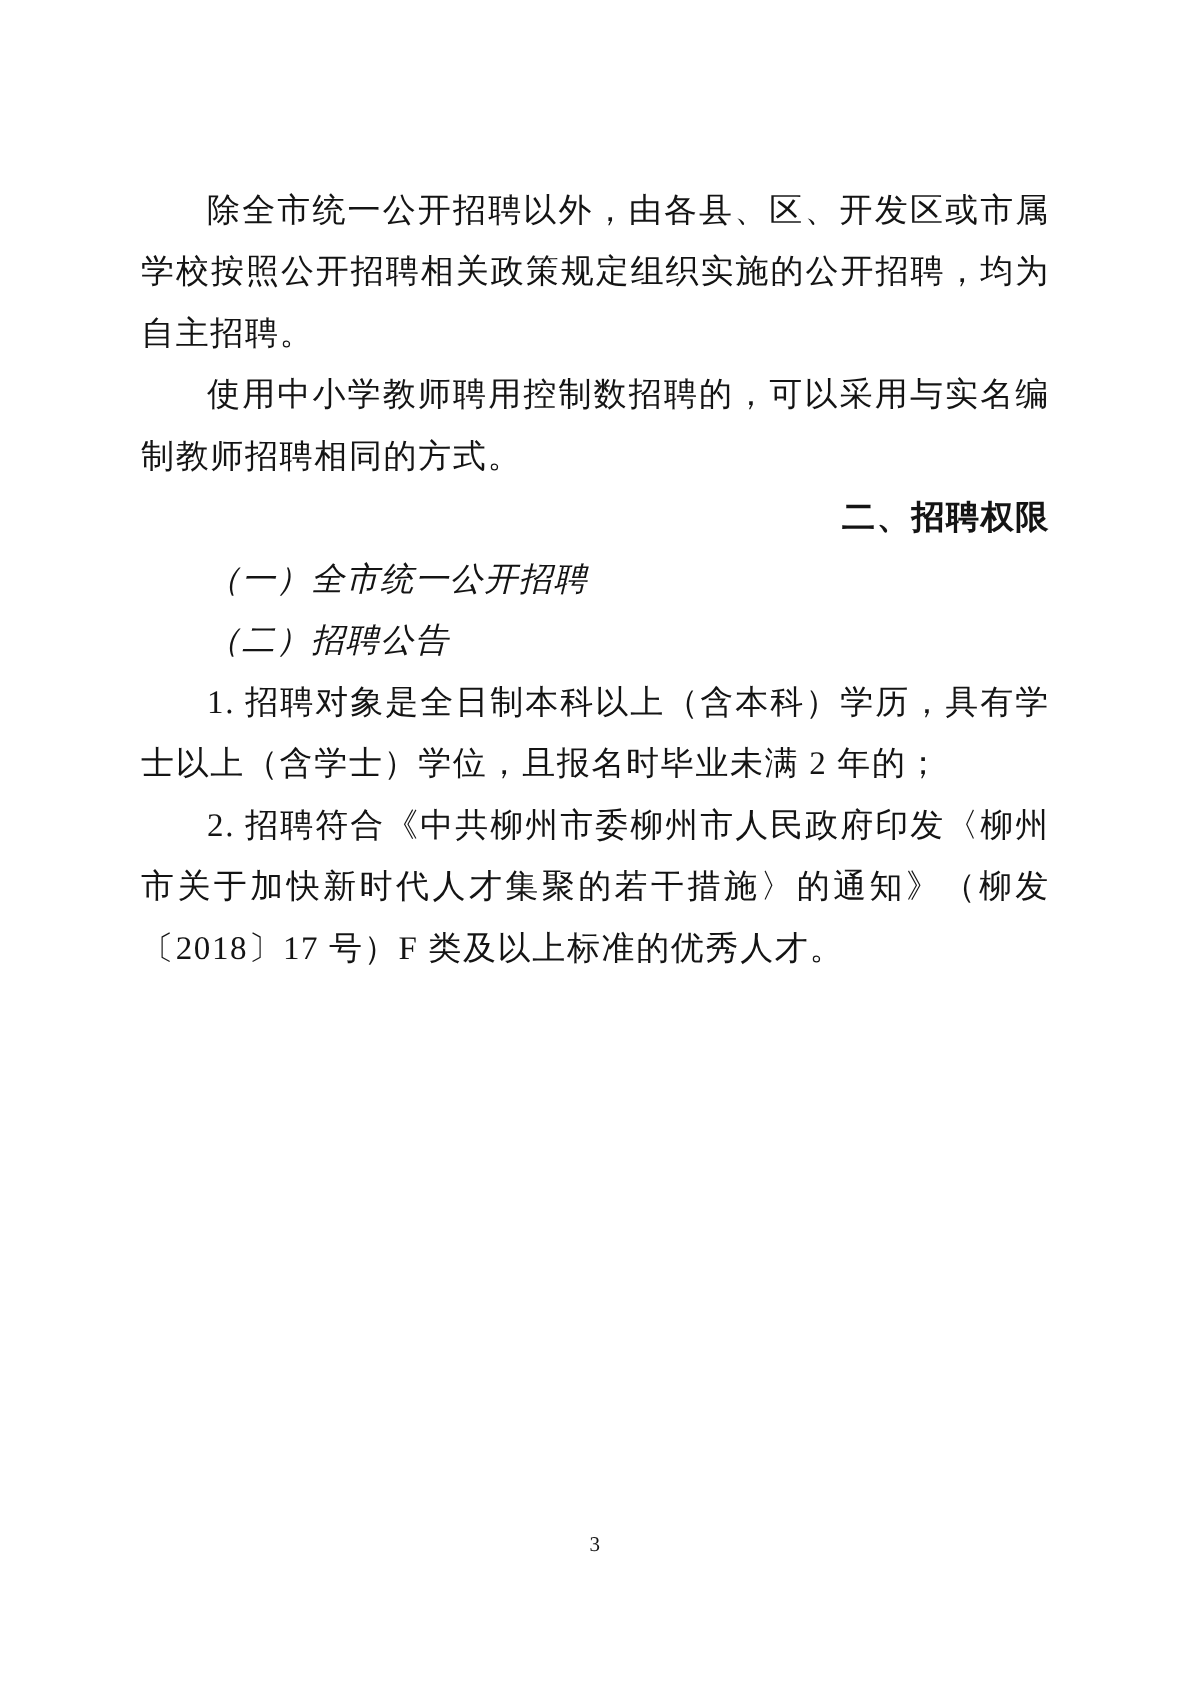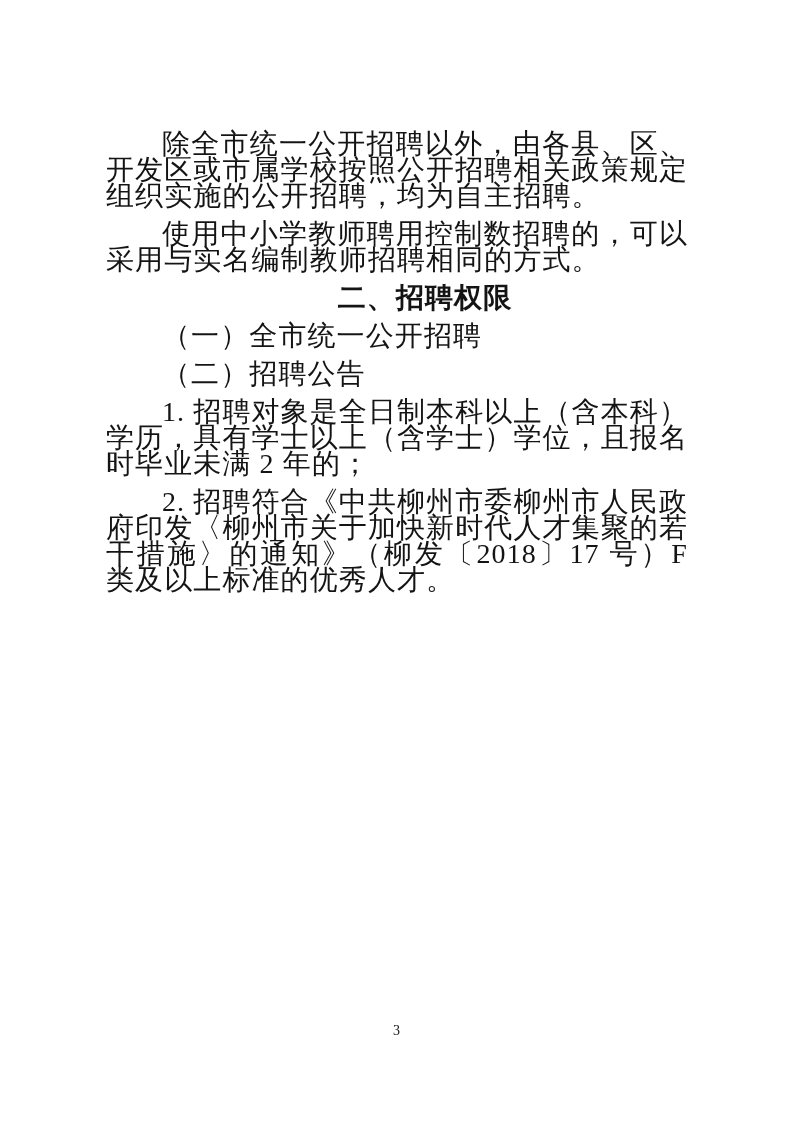--- a/index.html
+++ b/index.html
@@ -22,38 +22,39 @@
     height: 1122px;
     background: #ffffff;
   }
   .page-content {
     position: absolute;
     left: 94px;
     top: 119px;
     width: 606px;
   }
   .para, .h1, .h2 {
-    margin: 12px;
+    margin: 0;
     padding: 0;
-    font-size: 28px;
-    line-height: 26px;
+    font-size: 22px;
+    line-height: 41px;
     letter-spacing: 1.1px;
     text-indent: 2em;
     word-break: break-all;
   }
   .para {
     text-align: justify;
     text-justify: inter-character;
   }
   .h1 {
     font-family: "Liberation Sans", "DejaVu Sans", sans-serif;
     font-weight: bold;
-    text-align: center;
+    text-align: right;
   }
   .h2 {
+    font-style: italic;
     text-align: left;
   }
   .page-footer {
     position: absolute;
     top: 1021px;
     left: 0;
     width: 793px;
     text-align: center;
     font-size: 14px;
     line-height: 20px;

